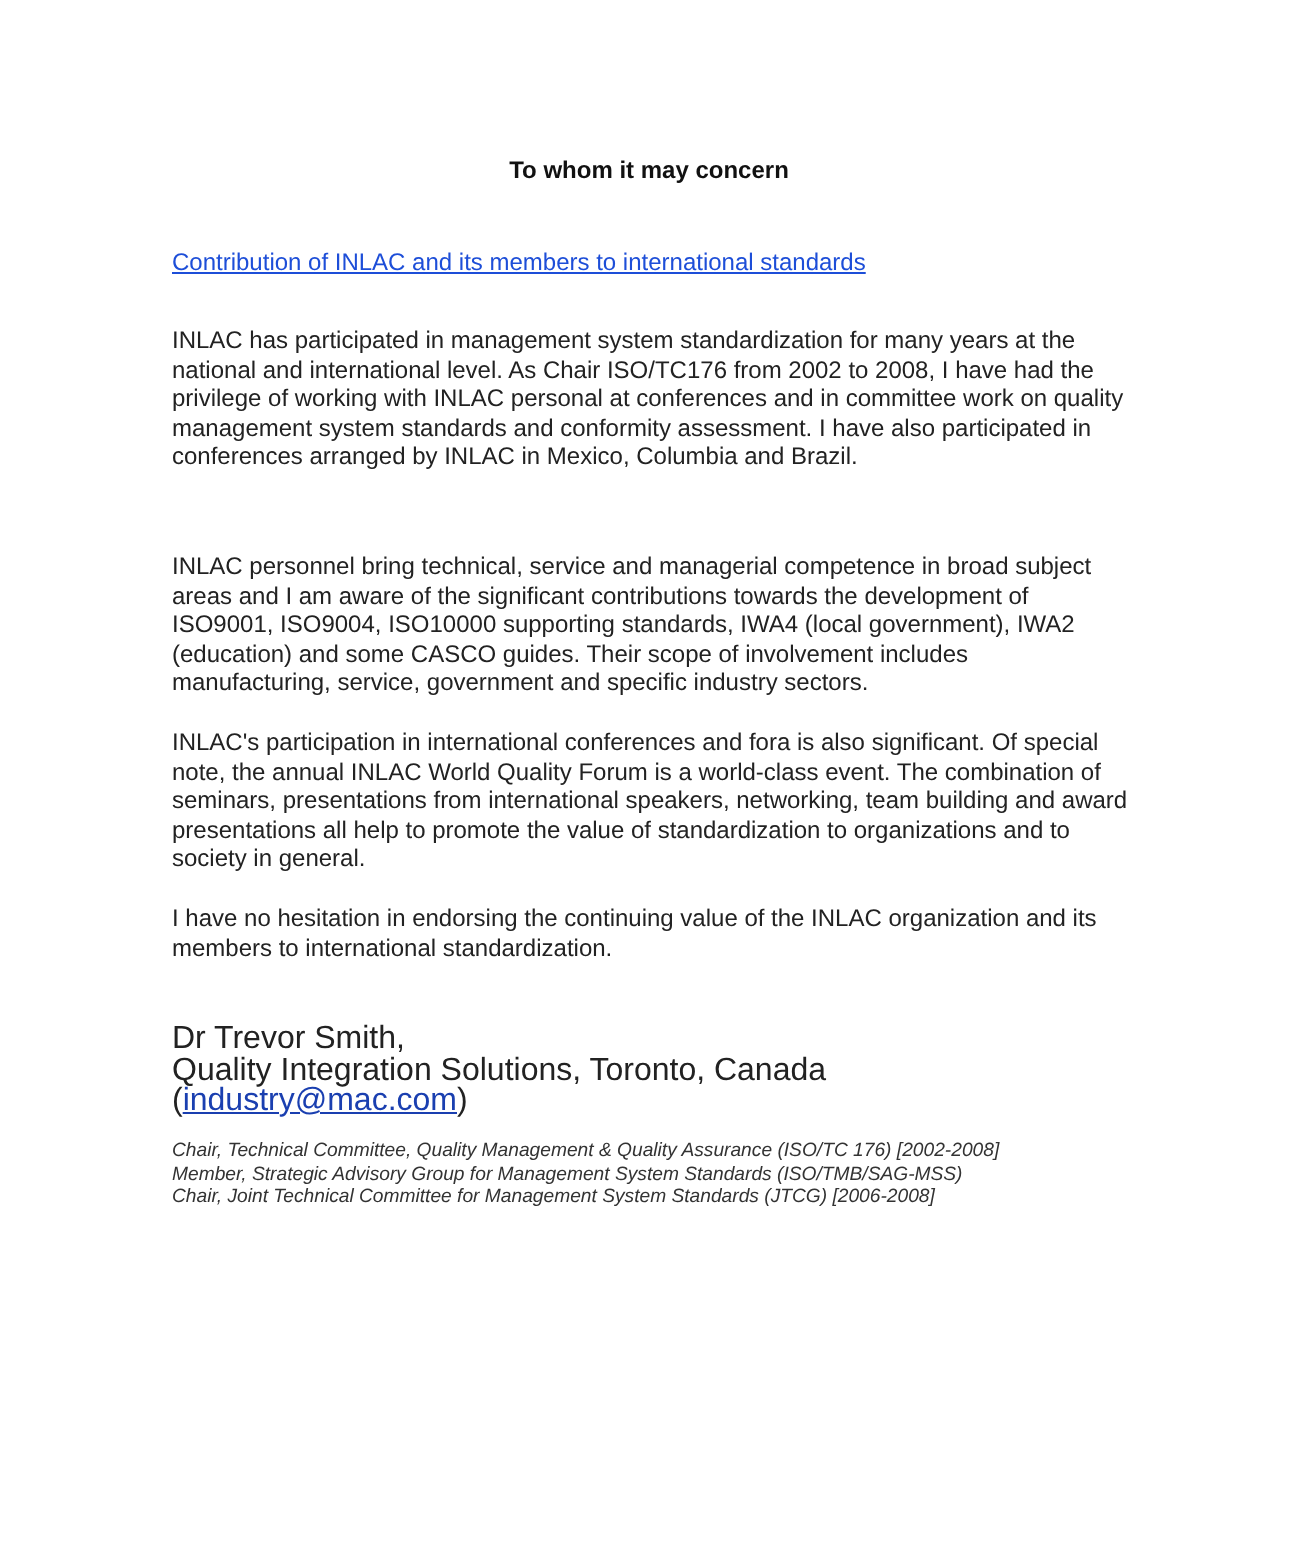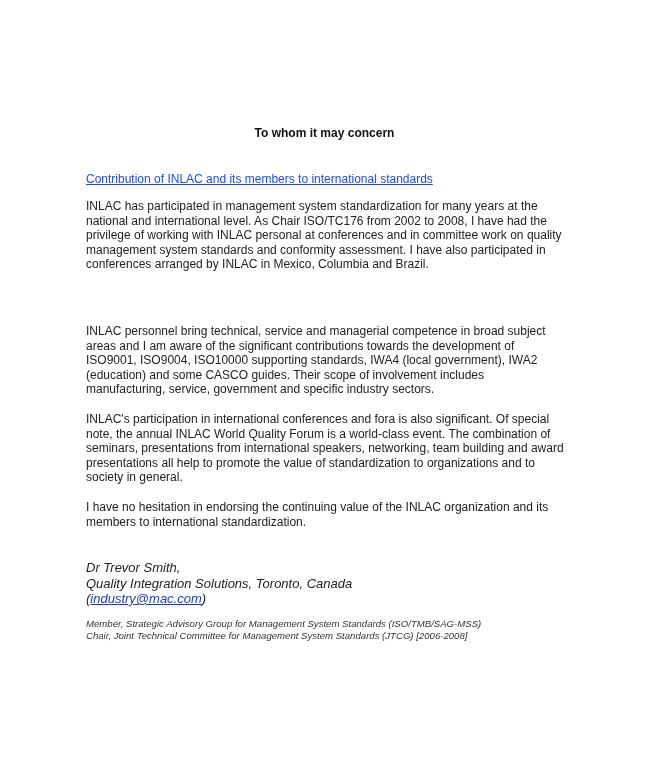--- a/index.html
+++ b/index.html
@@ -1,38 +1,38 @@
 <!DOCTYPE html>
 <html><head>
   <meta charset="utf-8">
   <style>
     html, body { margin: 0; padding: 0; }
     body {
       width: 649px; height: 782px; background: #ffffff; overflow: hidden;
       font-family: "Liberation Sans", sans-serif; color: #1a1a1a;
       position: relative;
     }
-    .page { position: absolute; left: 0; top: 0; width: 649px; height: 686px; margin-top: 48px; }
+    .page { position: absolute; left: 0; top: 0; width: 649px; height: 686px; }
     .title {
       position: absolute; left: 0; width: 649px; top: 78px;
       text-align: center; font-weight: bold; font-size: 12px; color: #111;
     }
     .heading {
       position: absolute; left: 86px; top: 124px; font-size: 12px;
       text-decoration: underline; color: #1d4ed8;
     }
     .para {
       position: absolute; left: 86px; width: 480px; font-size: 12px;
       line-height: 14.6px; color: #222; margin: 0;
     }
-    .p1 { top: 151px; }
+    .p1 { top: 163px; }
     .p2 { top: 276px; }
     .p3 { top: 364px; }
     .p4 { top: 452px; }
-    .sig { position: absolute; left: 86px; top: 512px; font-size: 13px; line-height: 15.5px; color: #222; font-style: italic; }
+    .sig { position: absolute; left: 86px; top: 512px; font-size: 16px; line-height: 15.5px; color: #222; }
     .sig a { color: #1a3fb0; text-decoration: underline; }
     .creds {
       position: absolute; left: 86px; top: 570px; width: 480px;
       font-size: 9.6px; line-height: 11.6px; font-style: italic; color: #333;
     }
     .creds div { white-space: nowrap; }
   </style>
 </head>
 <body>
 
@@ -45,16 +45,17 @@
   <p class="para p3">INLAC's participation in international conferences and fora is also significant.  Of special note, the annual INLAC World Quality Forum is a world-class event.  The combination of seminars, presentations from international speakers, networking, team building and award presentations all help to promote the value of standardization to organizations and to society in general.</p>
   <p class="para p4">I have no hesitation in endorsing the continuing value of the INLAC organization and its members to international standardization.</p>
 
   <div class="sig">
     <div>Dr Trevor Smith,</div>
     <div>Quality Integration Solutions, Toronto, Canada</div>
     <div><span>(</span><a>industry@mac.com</a><span>)</span></div>
   </div>
 
   <div class="creds">
+    <div>Chair, Technical Committee, Quality Management &amp; Quality Assurance (ISO/TC 176) [2002-2008]</div>
     <div>Member, Strategic Advisory Group for Management System Standards  (ISO/TMB/SAG-MSS)</div>
     <div>Chair, Joint Technical Committee for Management System Standards (JTCG) [2006-2008]</div>
   </div>
 </div>
 
 </body></html>

